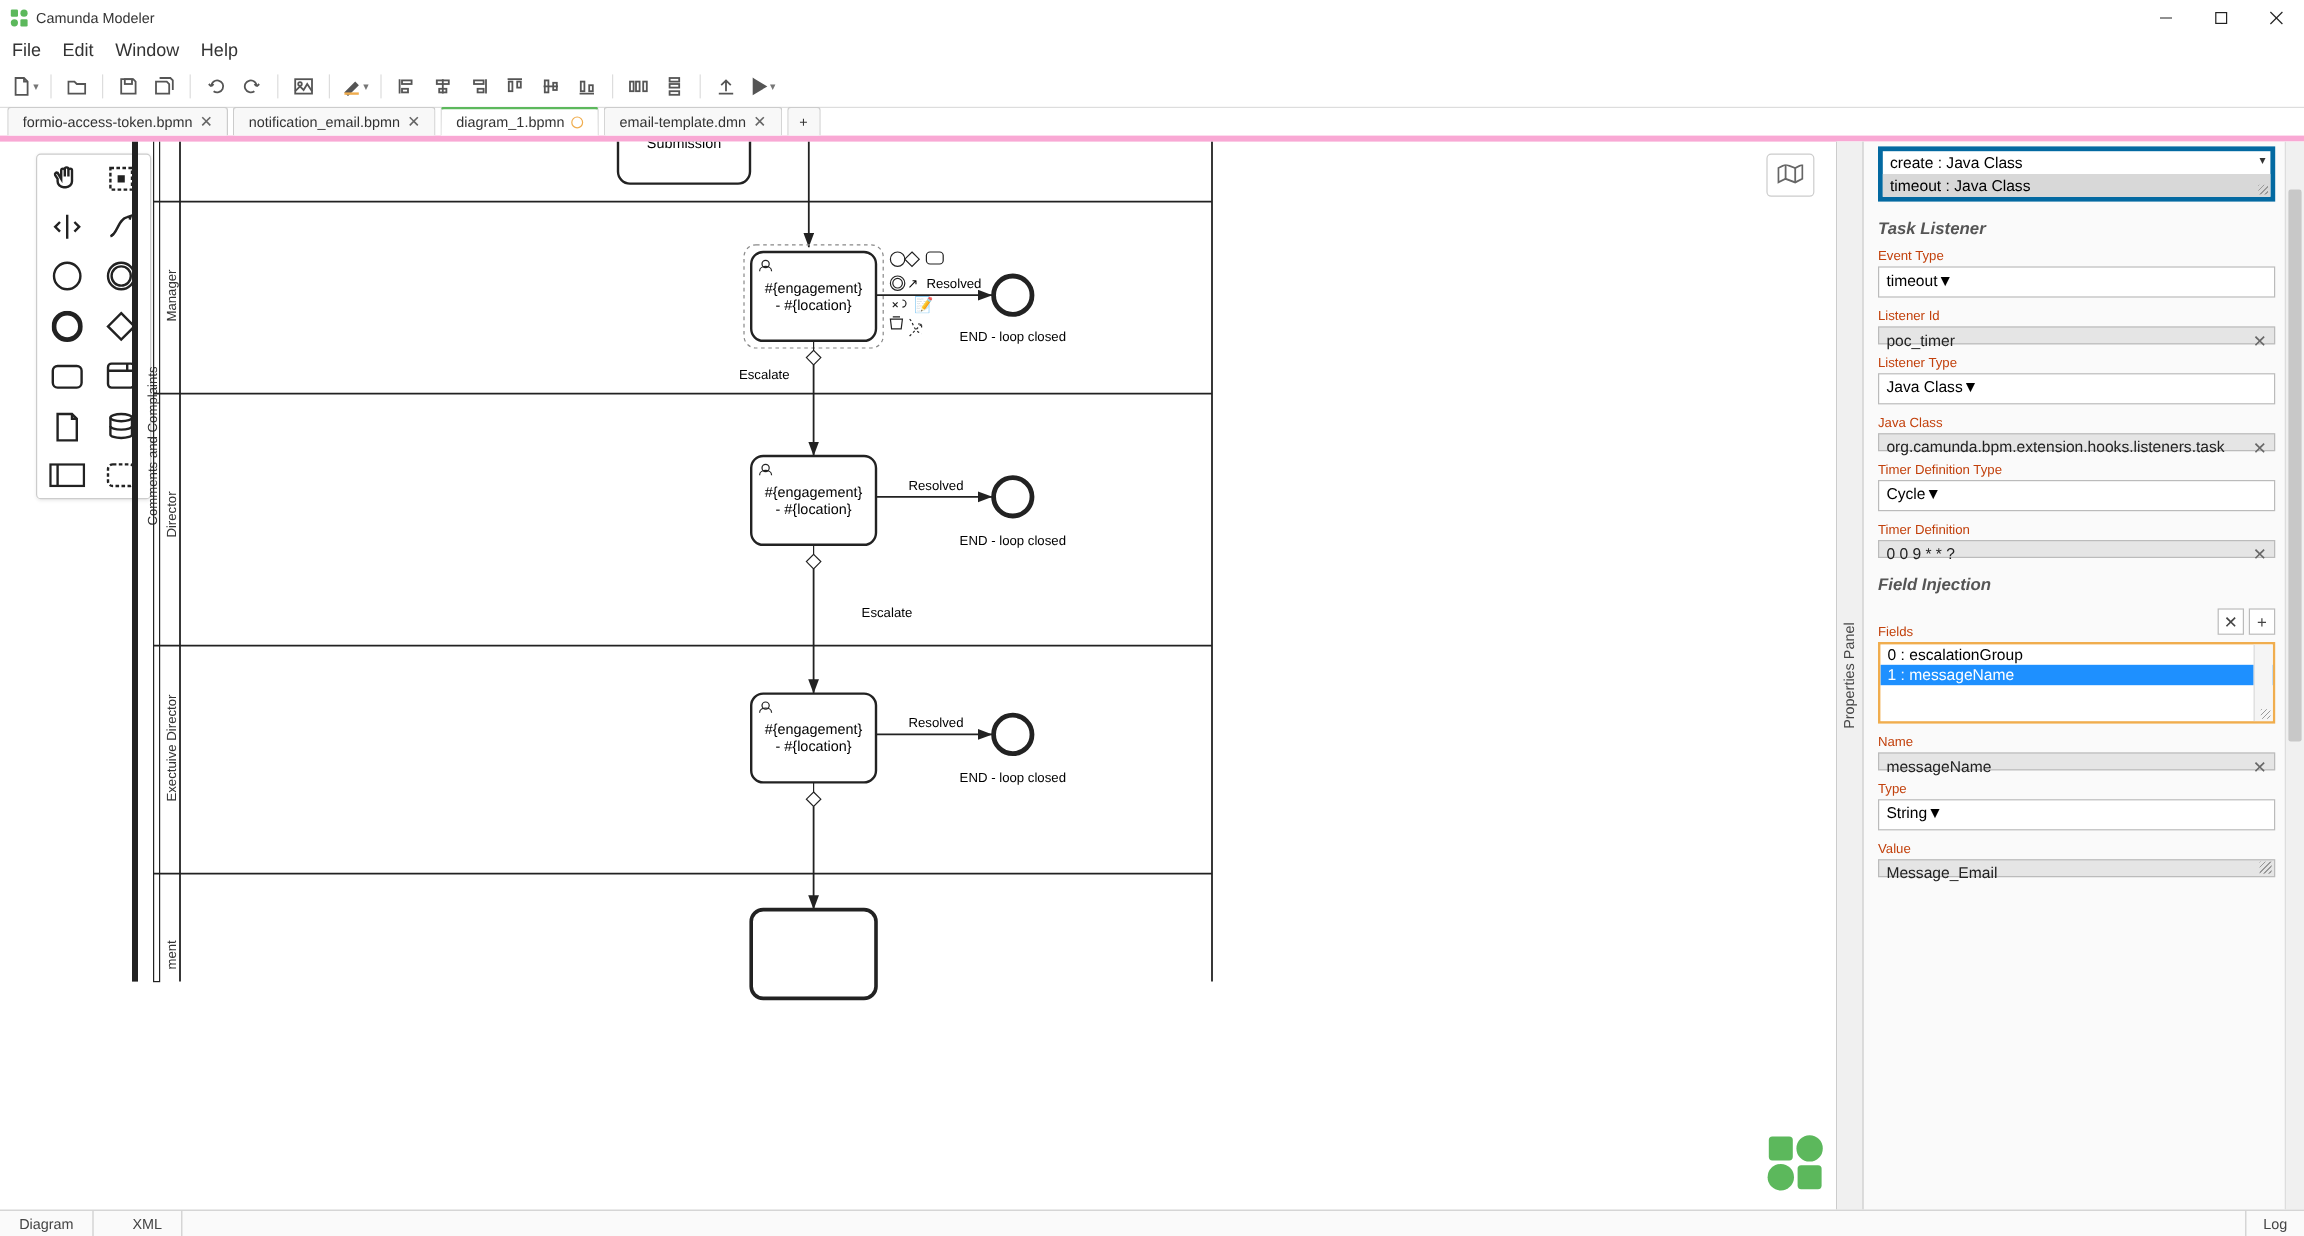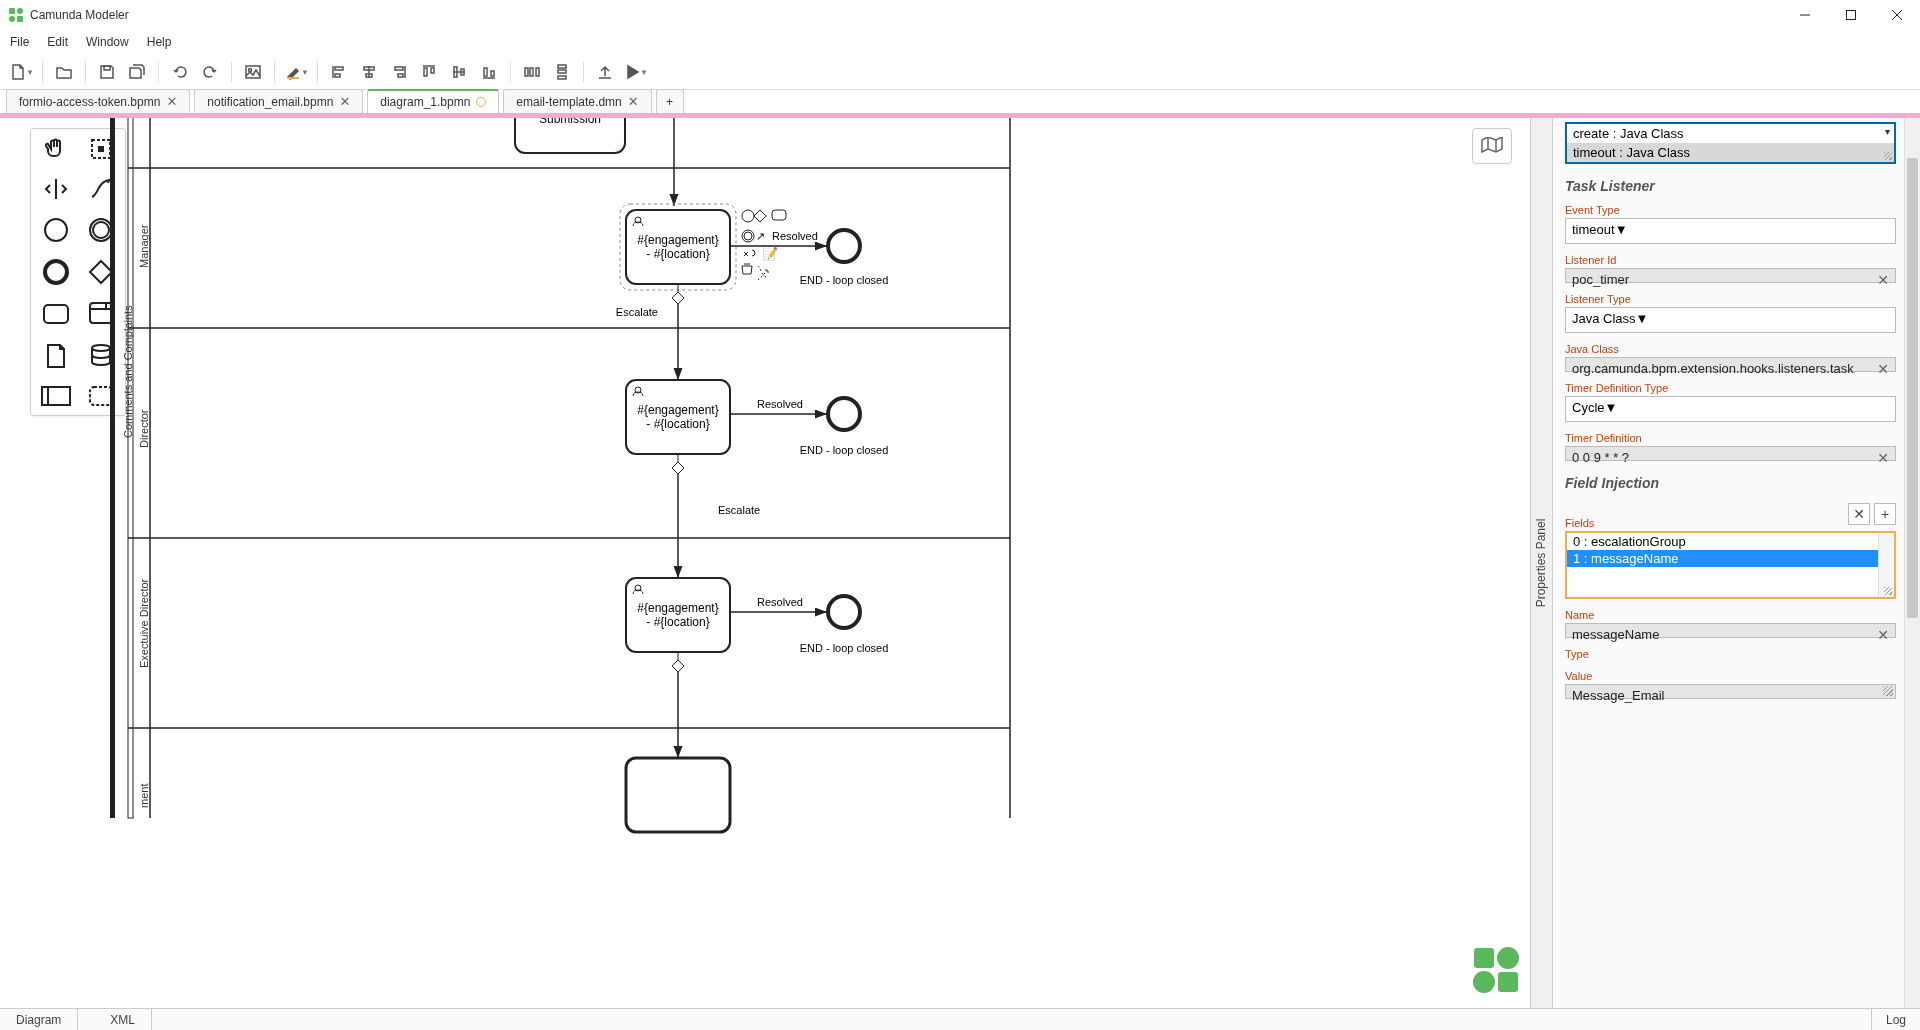--- a/index.html
+++ b/index.html
@@ -6,21 +6,21 @@
 html, body { width: 1920px; height: 1030px; background: #fff; overflow: hidden; }
 
 
 .titlebar { height: 30px; display: flex; align-items: center; padding-left: 8px; font-size: 12px; color: #333; }
 .titlebar .logo { width: 16px; height: 16px; margin-right: 6px; }
 .winbtns { margin-left: auto; display:flex; }
 .winbtn { width: 46px; height: 30px; display:flex; align-items:center; justify-content:center; cursor:pointer; }
 .winbtn svg { stroke: #222; }
 
 
-.menubar { height: 24px; display:flex; align-items:center; gap: 18px; padding-left: 10px; font-size: 12px; color:#333; }
+.menubar { height: 24px; display:flex; align-items:center; gap: 18px; padding-left: 10px; font-size: 15px; color:#333; }
 .menubar span { cursor:pointer; }
 
 
 .toolbar { height: 36px; border-bottom: 1px solid #ddd; display:flex; align-items:center; padding: 0 8px; gap:4px; }
 .tbtn { width: 26px; height: 26px; display:flex; align-items:center; justify-content:center; color:#555; border-radius:3px; cursor:pointer; }
 .tsep { width:1px; height:20px; background:#ddd; margin: 0 4px; }
 .tbtn svg { stroke:#555; fill:none; stroke-width:1.5; }
 .dd { font-size: 9px; margin-left:2px; color:#777;}
 
 
@@ -54,21 +54,21 @@
 
 
 .proppanel { position:absolute; right:0; top:0; bottom:0; width:390px; border-left:1px solid #ccc; background:#fafafa; display:flex; }
 .proptab { width:22px; background:#f0f0f0; border-right:1px solid #ccc; display:flex; align-items:center; justify-content:center;}
 .proptab span { transform: rotate(-90deg); font-size:12px; color:#444; white-space:nowrap; }
 .propbody { flex:1; overflow-y:auto; padding: 0; position:relative;}
 .propscroll { position:absolute; right:0; top:0; bottom:0; width:16px; background:#f0f0f0; border-left:1px solid #ddd;}
 .propscroll .thumb { position:absolute; left:2px; right:2px; top:40px; height:460px; background:#c8c8c8; border-radius:2px;}
 .propcontent { padding: 4px 24px 12px 12px; }
 
-.listwrap { border:2px solid #0369a1; background:#fff; font-size:13px; margin-bottom:2px; position:relative;}
+.listwrap { border:4px solid #0369a1; background:#fff; font-size:13px; margin-bottom:2px; position:relative;}
 .listwrap .row { padding: 2px 6px; }
 .listwrap .row.sel { background:#d8d8d8; }
 .listwrap .dd2 { position:absolute; right:4px; top:2px; font-size:10px; color:#333;}
 .listwrap .rsz { position:absolute; right:0; bottom:0; width:14px;height:14px;}
 .listwrap .rsz::after { content:""; position:absolute; right:2px; bottom:2px; width:8px; height:8px; background: repeating-linear-gradient(135deg,#999,#999 1px,transparent 1px,transparent 3px);}
 
 .section-title { font-size:14px; font-weight:bold; font-style:italic; color:#555; margin: 14px 0 6px; }
 .flabel { font-size:11px; color:#c2410c; margin: 10px 0 2px; }
 .input { flex:1; border:1px solid #bbb; background:#e5e5e5; padding: 3px 6px; font-size:13px; color:#222; height:15px; position:relative;}
 .input .clr { position:absolute; right:6px; top:3px; color:#666; cursor:pointer; font-size:14px;}
@@ -512,20 +512,21 @@
           <div class="frow2">0 : escalationGroup</div>
           <div class="frow2 sel">1 : messageName</div>
           <div class="mini-scroll"></div>
           <div class="rsz2"></div>
         </div>
 
         <div class="flabel">Name</div>
         <div class="input"><span>messageName</span><span class="clr">✕</span></div>
 
         <div class="flabel">Type</div>
+        <div class="select"><span>String</span><span class="dd3">▼</span></div>
 
         <div class="flabel">Value</div>
         <div class="input"><span>Message_Email</span>
           <span style="position:absolute;right:2px;bottom:2px;width:10px;height:10px;background:repeating-linear-gradient(135deg,#999,#999 1px,transparent 1px,transparent 3px);"></span>
         </div>
       </div>
       <div class="propscroll">
           <div class="thumb"></div>
         </div>
     </div>

